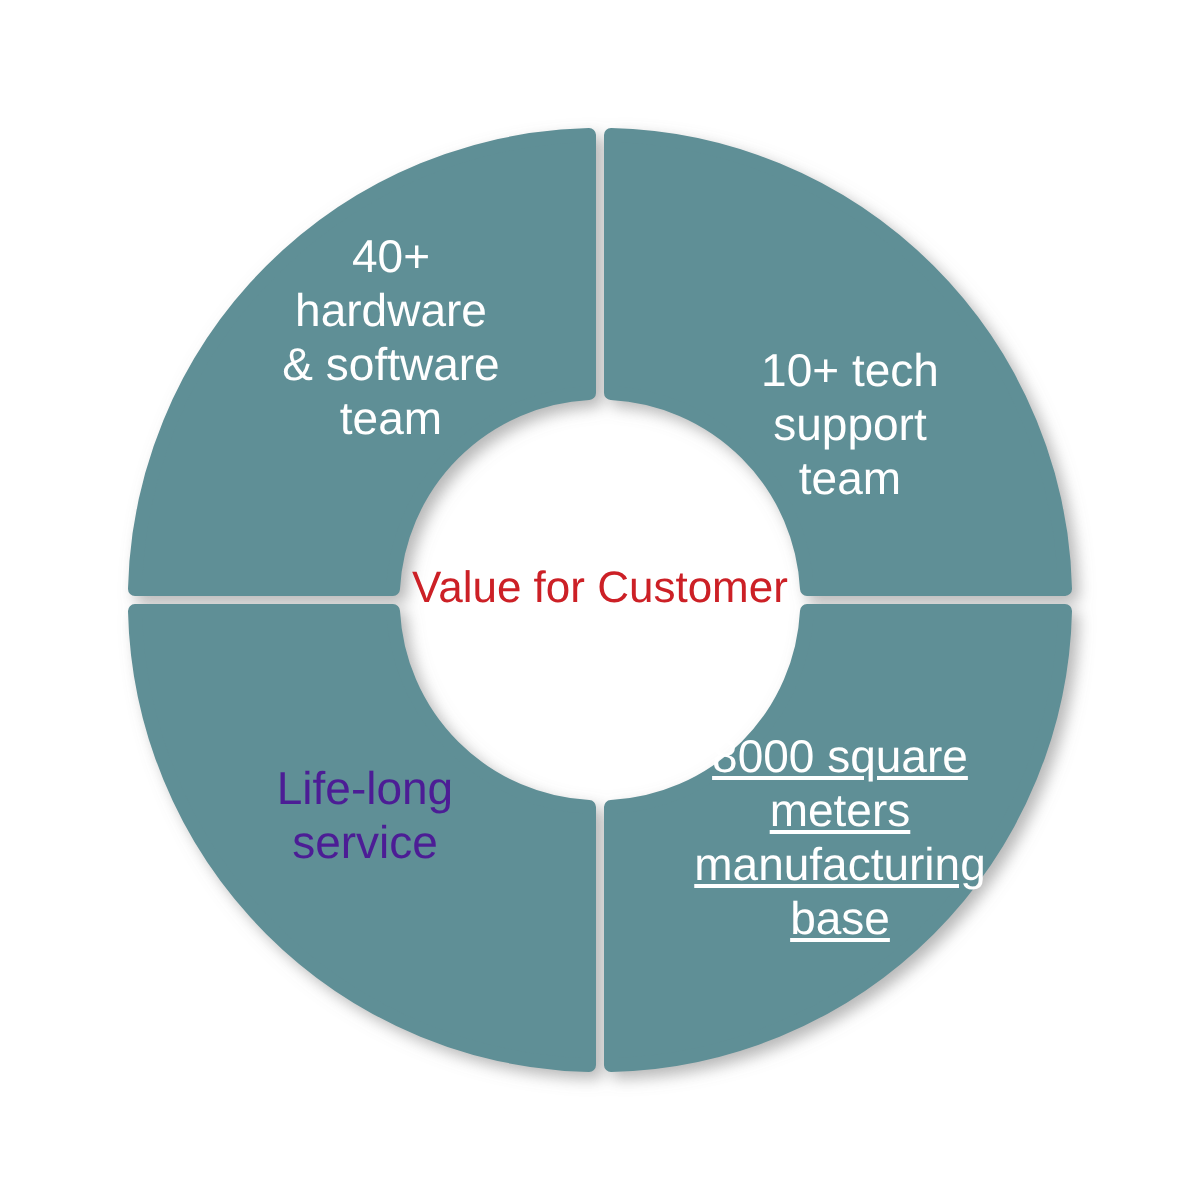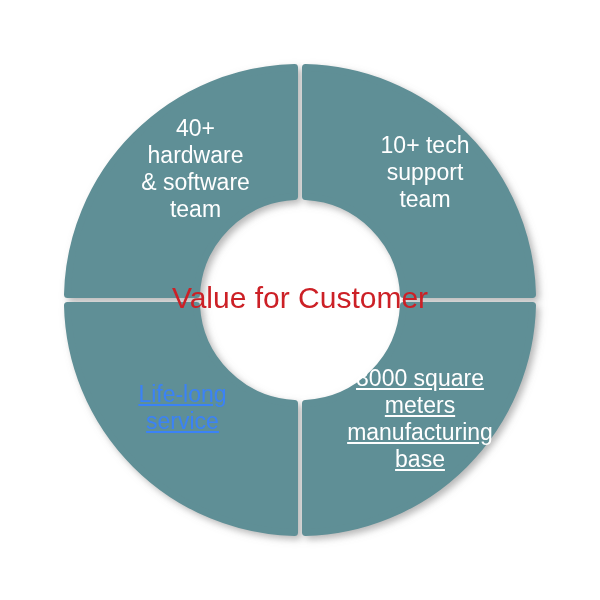--- a/index.html
+++ b/index.html
@@ -57,21 +57,21 @@
     width: 190px;
   }
   #center-label {
     position: absolute;
     left: 150px;
     top: 281px;
     width: 300px;
     text-align: center;
     color: #cc2026;
     font-family: "Liberation Sans", sans-serif;
-    font-size: 30px;
+    font-size: 22px;
     line-height: 1.15;
     white-space: nowrap;
   }
 </style>
 </head>
 <body style="background: rgb(255, 255, 255);">
 
 <div id="diagram-root">
 
   <svg id="donut-svg" viewBox="0 0 600 600">
@@ -106,27 +106,27 @@
                A 103.5 103.5 0 0 0 294.5 403.5
                Z"></path>
     </g>
   </svg>
 
   <div class="segment-label" id="label-top-left" style="color: rgb(255, 255, 255);">40+
 hardware
 &amp; software
 team</div>
 
-  <div class="segment-label" id="label-top-right" style="color: rgb(255, 255, 255);">10+ tech
+  <div class="segment-label" id="label-top-right" style="color: rgb(255, 255, 255); margin-top: 40px;">10+ tech
 support
 team</div>
 
   <div class="segment-label" id="label-bottom-right" style="color: rgb(255, 255, 255); text-decoration: underline;">8000 square
 meters
 manufacturing
 base</div>
 
-  <div class="segment-label" id="label-bottom-left" style="color: #3b82f6; text-decoration: underline;">Life-long
+  <div class="segment-label" id="label-bottom-left" style="color: #4c1d95;">Life-long
 service</div>
 
   <div id="center-label" style="color: rgb(204, 32, 38);">Value for Customer</div>
 
 </div>
 
 </body></html>

